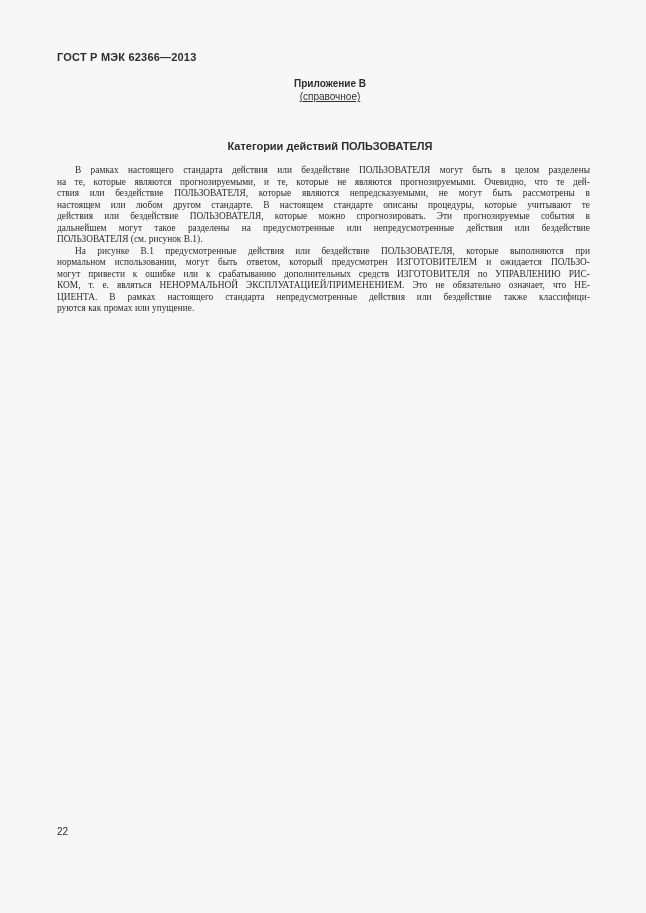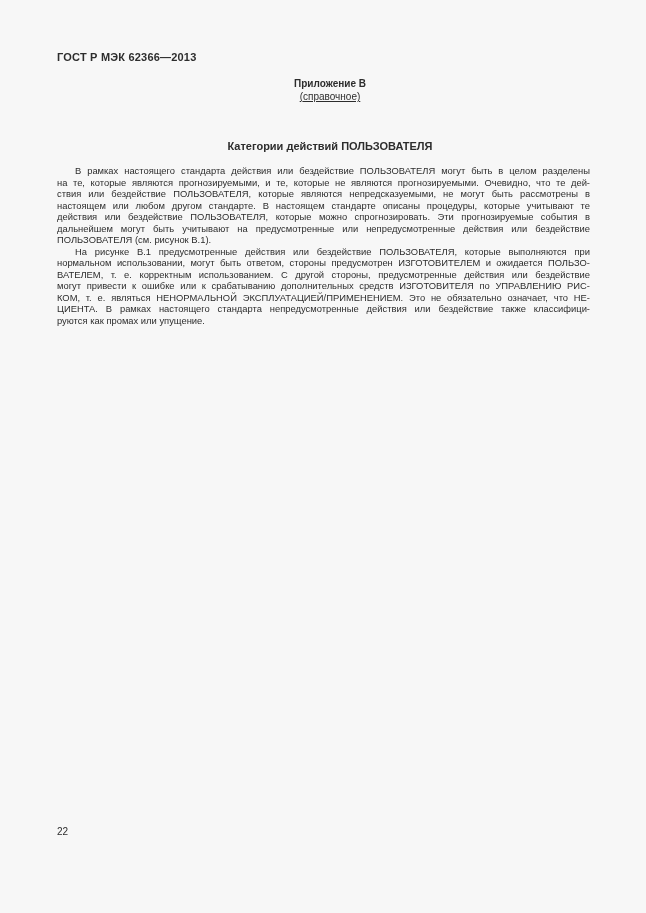--- a/index.html
+++ b/index.html
@@ -59,20 +59,21 @@
     left: 57px;
     top: 165px;
     width: 533px;
     font-size: 9.4px;
     line-height: 11.5px;
   }
   .line {
     text-align: justify;
     text-align-last: justify;
     white-space: normal;
+    font-family: Liberation Serif, serif;
   }
   .line.first {
     text-indent: 18px;
   }
   .line.last {
     text-align-last: left;
   }
   .page-number {
     position: absolute;
     left: 57px;
@@ -93,27 +94,26 @@
 
   <div class="page-title">Категории действий ПОЛЬЗОВАТЕЛЯ</div>
 
   <div class="body-text" id="body-text">
       <div class="paragraph">
         <div class="line first">В рамках настоящего стандарта действия или бездействие ПОЛЬЗОВАТЕЛЯ могут быть в целом разделены</div>
         <div class="line">на те, которые являются прогнозируемыми, и те, которые не являются прогнозируемыми. Очевидно, что те дей-</div>
         <div class="line">ствия или бездействие ПОЛЬЗОВАТЕЛЯ, которые являются непредсказуемыми, не могут быть рассмотрены в</div>
         <div class="line">настоящем или любом другом стандарте. В настоящем стандарте описаны процедуры, которые учитывают те</div>
         <div class="line">действия или бездействие ПОЛЬЗОВАТЕЛЯ, которые можно спрогнозировать. Эти прогнозируемые события в</div>
-        <div class="line">дальнейшем могут быть учитывают на предусмотренные или непредусмотренные действия или бездействие</div>
+        <div class="line">дальнейшем могут такое разделены на предусмотренные или непредусмотренные действия или бездействие</div>
         <div class="line last">ПОЛЬЗОВАТЕЛЯ  (см. рисунок В.1).</div>
       </div>
       <div class="paragraph">
         <div class="line first">На рисунке В.1 предусмотренные действия или бездействие ПОЛЬЗОВАТЕЛЯ, которые выполняются при</div>
-        <div class="line">нормальном использовании, могут быть ответом, стороны предусмотрен ИЗГОТОВИТЕЛЕМ и ожидается ПОЛЬЗО-</div>
-        <div class="line">ВАТЕЛЕМ, т. е. корректным использованием. С другой стороны, предусмотренные действия или бездействие</div>
+        <div class="line">нормальном использовании, могут быть ответом, который предусмотрен ИЗГОТОВИТЕЛЕМ и ожидается ПОЛЬЗО-</div>
         <div class="line">могут привести к ошибке или к срабатыванию дополнительных средств ИЗГОТОВИТЕЛЯ по УПРАВЛЕНИЮ РИС-</div>
         <div class="line">КОМ, т. е. являться НЕНОРМАЛЬНОЙ ЭКСПЛУАТАЦИЕЙ/ПРИМЕНЕНИЕМ. Это не обязательно означает, что НЕ-</div>
         <div class="line">ЦИЕНТА. В рамках настоящего стандарта непредусмотренные действия или бездействие также классифици-</div>
         <div class="line last">руются как промах или упущение.</div>
       </div>
     </div>
 
   <div class="page-number">22</div>
 
 </div>

